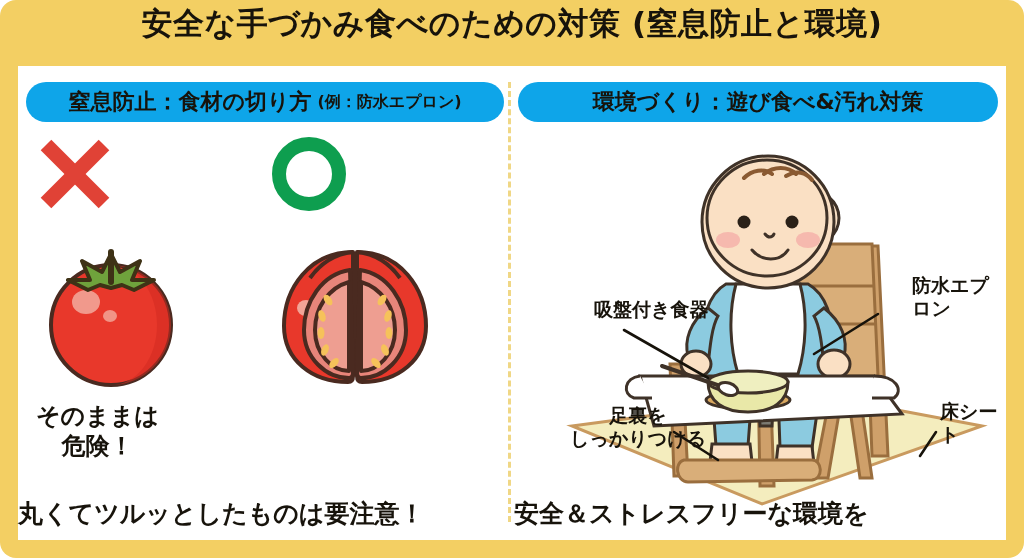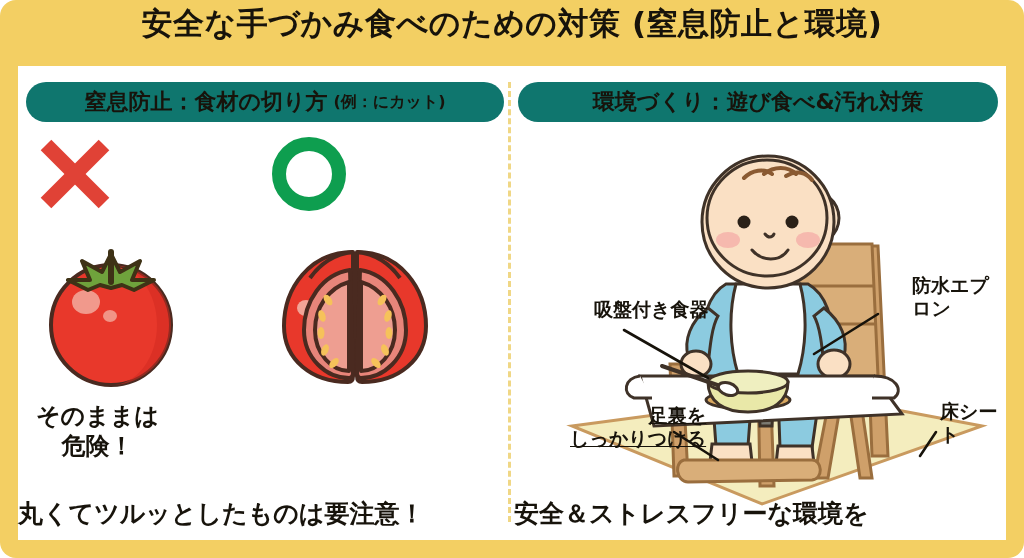--- a/index.html
+++ b/index.html
@@ -57,21 +57,21 @@
     width: 0;
     height: 440px;
     border-left: 3px dashed #F0D785;
   }
 
   
   .pill {
     position: absolute;
     top: 16px;
     height: 40px;
-    background: #0f766e;
+    background: #0ea5e9;
     border-radius: 20px;
     display: flex;
     align-items: center;
     justify-content: center;
     white-space: nowrap;
   }
   #pill-left  { left: 8px;  width: 478px; }
   #pill-right { left: 500px; width: 480px; }
 
   .pill-main {
@@ -153,41 +153,41 @@
     position: absolute;
     font-size: 19px;
     font-weight: 900;
     color: #17130B;
     line-height: 1.22;
     white-space: pre-line;
     margin-left: 28px;
   }
   #annot-bowl   { left: 54px;  top: 172px; }
   #annot-apron  { left: 372px; top: 148px; }
-  #annot-feet   { left: 30px;  top: 278px; text-align: right; text-decoration: underline; }
+  #annot-feet   { left: 30px;  top: 278px; text-align: center; }
   #annot-mat    { left: 400px; top: 274px; }
 
   svg { display: block; }
 </style>
 </head>
 <body>
 
 <div id="poster">
 
   <div id="title-bar">
     <div id="title-text">安全な手づかみ食べのための対策 (窒息防止と環境)</div>
   </div>
 
   <div id="body-panel">
 
     <div id="divider"></div>
 
     <div class="pill" id="pill-left">
       <span class="pill-main">窒息防止：食材の切り方</span>
-      <span class="pill-sub">(例：にカット)</span>
+      <span class="pill-sub">(例：防水エプロン)</span>
     </div>
 
     <div class="pill" id="pill-right">
       <span class="pill-main">環境づくり：遊び食べ&amp;汚れ対策</span>
     </div>
 
     <div id="left-panel">
 
       <div class="choice-col" id="col-bad">
 

